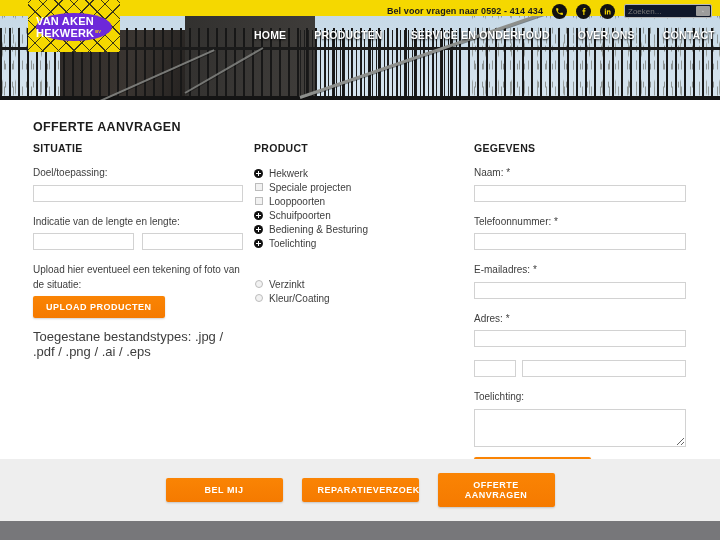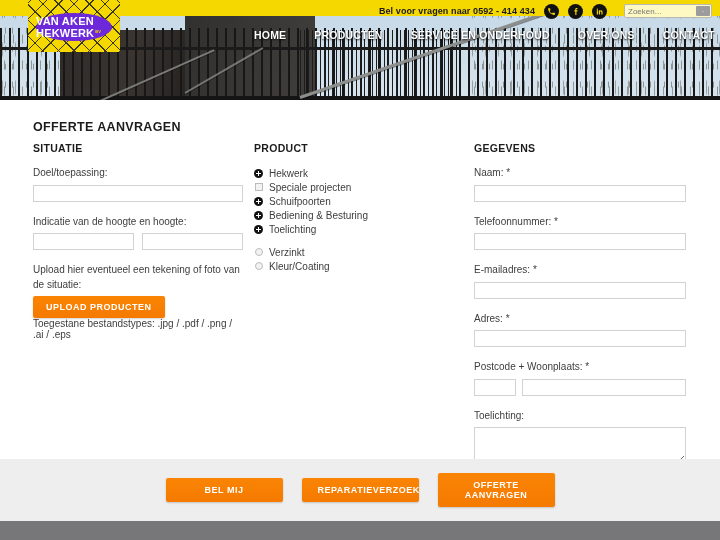--- a/index.html
+++ b/index.html
@@ -40,27 +40,26 @@
     border-radius: 50%;
     background: #111111;
     display: inline-flex;
     align-items: center; justify-content: center;
     color: #f5d800;
     flex: 0 0 auto;
   }
   .circ-icon svg { display:block; }
   .search-wrap {
     width: 88px; height: 14px;
-    background: #fef9c3;
+    background: #0f172a;
     border: 1px solid #b8b8b8;
     border-radius: 2px;
     display: flex; align-items: center;
     position: relative;
     box-sizing: border-box;
-    margin-left: 8px;
   }
   .search-wrap input {
     border: 0; outline: 0;
     background: transparent;
     font-family: "Liberation Sans", sans-serif;
     font-size: 8px;
     color: #8a8a8a;
     width: 66px;
     height: 12px;
     padding: 0 3px;
@@ -258,21 +257,21 @@
     color: #ffffff;
     font-size: 9px; font-weight: bold;
     letter-spacing: .5px;
     border: 0; border-radius: 2px;
     padding: 6px 13px;
     cursor: pointer;
     font-family: "Liberation Sans", sans-serif;
     box-shadow: 0 1px 2px rgba(0,0,0,.18);
   }
   .filetypes {
-    font-size: 10px; color: #3d3d3d; 
+    font-size: 13px; color: #3d3d3d; margin-top: 11px;
   }
 
   
   .plist { list-style: none; margin: 0; padding: 0; }
   .plist li {
     display: flex; align-items: center;
     height: 14px; margin-bottom: 0px;
     font-size: 10px; color: #3d3d3d;
   }
   .plist li .lbl { margin-left: 6px; }
@@ -291,21 +290,21 @@
     border: 1px solid #bcbcbc; background: #f2f2f2;
     box-sizing: border-box; cursor: pointer;
     margin-left: 1px;
   }
   .ico-radio {
     width: 8px; height: 8px; flex: 0 0 auto;
     border: 1px solid #bcbcbc; background: #f2f2f2;
     border-radius: 50%; box-sizing: border-box; cursor: pointer;
     margin-left: 1px;
   }
-  .plist.finishes { margin-top: 9px; }
+  .plist.finishes { margin-top: 27px; }
 
   .ta {
     width: 100%; height: 38px;
     border: 1px solid #d2d2d2;
     background: #fff; box-sizing: border-box;
     font-family: "Liberation Sans", sans-serif;
     font-size: 10px; color: #333; padding: 3px 4px;
     outline: none; resize: vertical;
   }
   .note {
@@ -408,21 +407,21 @@
   <h1 class="page-title">OFFERTE AANVRAGEN</h1>
 
   <section class="col col-situatie">
     <div class="col-head">SITUATIE</div>
 
     <div class="fld-label">Doel/toepassing:</div>
     <input type="text" class="txt" value="" style="">
 
     <div class="gap"></div>
 
-    <div class="fld-label">Indicatie van de hoogte en hoogte:</div>
+    <div class="fld-label">Indicatie van de lengte en lengte:</div>
     <div class="row2">
       <input type="text" class="txt" value="" style="">
       <input type="text" class="txt" value="" style="">
     </div>
 
     <div class="gap"></div>
 
     <div class="fld-label">Upload hier eventueel een tekening of foto van de situatie:</div>
     <button class="btn-orange">UPLOAD PRODUCTEN</button>
     <div class="filetypes">Toegestane bestandstypes: .jpg / .pdf / .png / .ai / .eps</div>
@@ -434,20 +433,24 @@
     <ul class="plist">
       <li>
         <span class="ico-plus"></span>
         <span class="lbl">Hekwerk</span>
       </li>
       <li>
         <span class="ico-check"></span>
         <span class="lbl">Speciale projecten</span>
       </li>
       <li>
+        <span class="ico-check"></span>
+        <span class="lbl">Looppoorten</span>
+      </li>
+      <li>
         <span class="ico-plus"></span>
         <span class="lbl">Schuifpoorten</span>
       </li>
       <li>
         <span class="ico-plus"></span>
         <span class="lbl">Bediening &amp; Besturing</span>
       </li>
       <li>
         <span class="ico-plus"></span>
         <span class="lbl">Toelichting</span>
@@ -478,21 +481,20 @@
     <div class="gap"></div>
 
     <div class="fld-label">E-mailadres: *</div>
     <input type="text" class="txt" value="" style="">
     <div class="gap"></div>
 
     <div class="fld-label">Adres: *</div>
     <input type="text" class="txt" value="" style="">
     <div class="gap"></div>
 
-    <div class="fld-label">Postcode + Woonplaats: *</div>
     <div class="pc-row">
       <input type="text" class="txt pc1" value="" style="">
       <input type="text" class="txt pc2" value="" style="">
     </div>
     <div class="gap"></div>
 
     <div class="fld-label">Toelichting:</div>
     <textarea class="ta" style=""></textarea>
 
     <div style="height:8px"></div>

